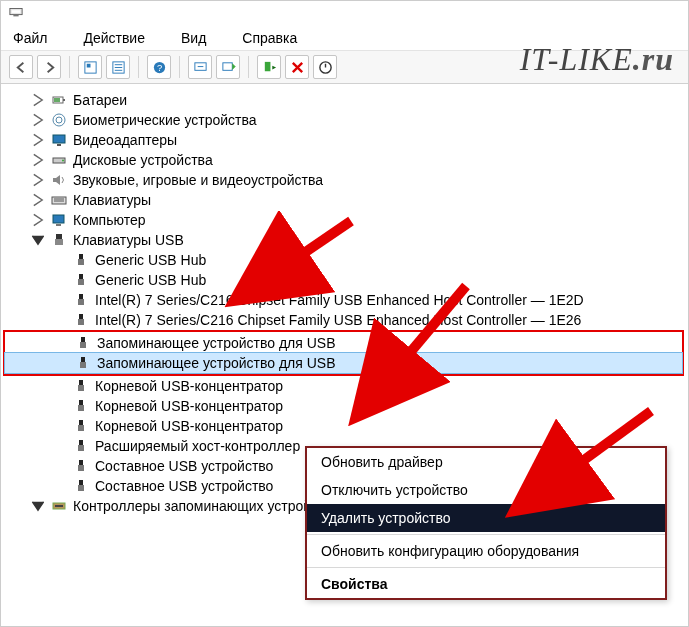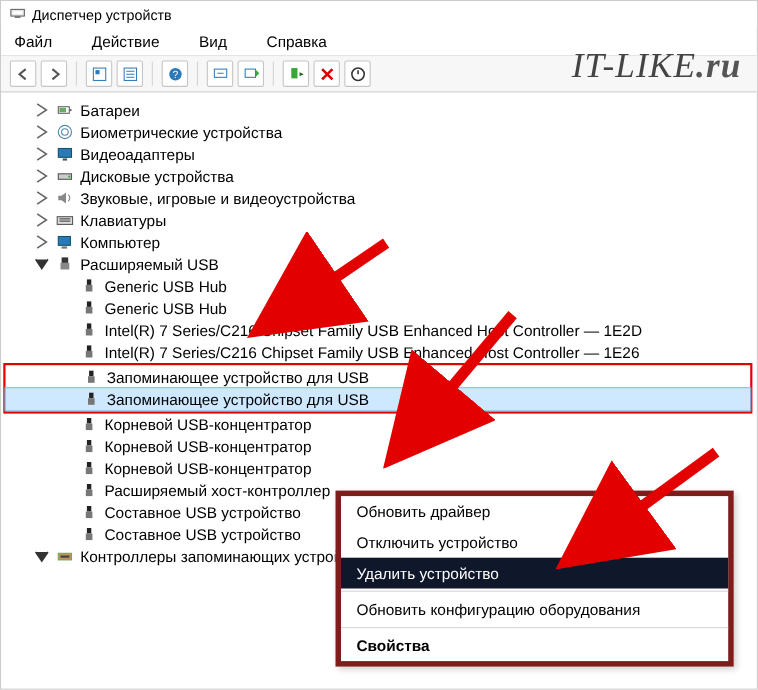--- a/index.html
+++ b/index.html
@@ -91,21 +91,21 @@
     border: 2px solid #e30000;
     padding: 1px 0;
   }
   
   .ctxmenu {
     position: absolute;
     left: 304px;
     top: 445px;
     width: 362px;
     background: #fff;
-    border: 5px solid #7f1d1d;
+    border: 2px solid #7f1d1d;
     box-shadow: 2px 2px 6px rgba(0,0,0,0.2);
     font-size: 14px;
     z-index: 50;
   }
   .ctxitem {
     padding: 6px 14px;
     cursor: default;
   }
   .ctxitem.highlight {
     background: #0f172a;
@@ -124,21 +124,20 @@
 <body>
 
 <div class="titlebar">
   <span class="title-icon">
     <svg viewBox="0 0 16 16">
         <rect x="1" y="4" width="14" height="7" fill="#e5e5e5" stroke="#555"></rect>
         <rect x="5" y="11" width="6" height="2" fill="#777"></rect>
         <rect x="3" y="6" width="10" height="3" fill="#fff"></rect>
       </svg>
   </span>
-  <span class="title">Диспетчер устройств</span>
 </div>
 
 <div class="menubar">
   <span class="menuitem">Файл</span>
   <span class="menuitem">Действие</span>
   <span class="menuitem">Вид</span>
   <span class="menuitem">Справка</span>
 </div>
 <div class="watermark">
   <span>IT-LIKE</span><span class="thin">.ru</span>
@@ -317,21 +316,21 @@
         <svg viewBox="0 0 10 10">
           <path d="M2 1 L8 5 L2 9" fill="#333" stroke="#333"></path>
         </svg>
       </span>
     <span class="ico">
         <svg viewBox="0 0 16 16">
           <rect x="5" y="2" width="6" height="5" fill="#333"></rect>
           <rect x="4" y="7" width="8" height="6" fill="#888"></rect>
         </svg>
       </span>
-    <span class="label">Расширяемый USB</span>
+    <span class="label">Клавиатуры USB</span>
   </div>
 
   <div class="row" style="--indent:70px">
     <span class="ico">
         <svg viewBox="0 0 16 16">
           <rect x="6" y="2" width="4" height="5" fill="#222"></rect>
           <rect x="5" y="7" width="6" height="6" fill="#777"></rect>
         </svg>
       </span>
     <span class="label">Generic USB Hub</span>

